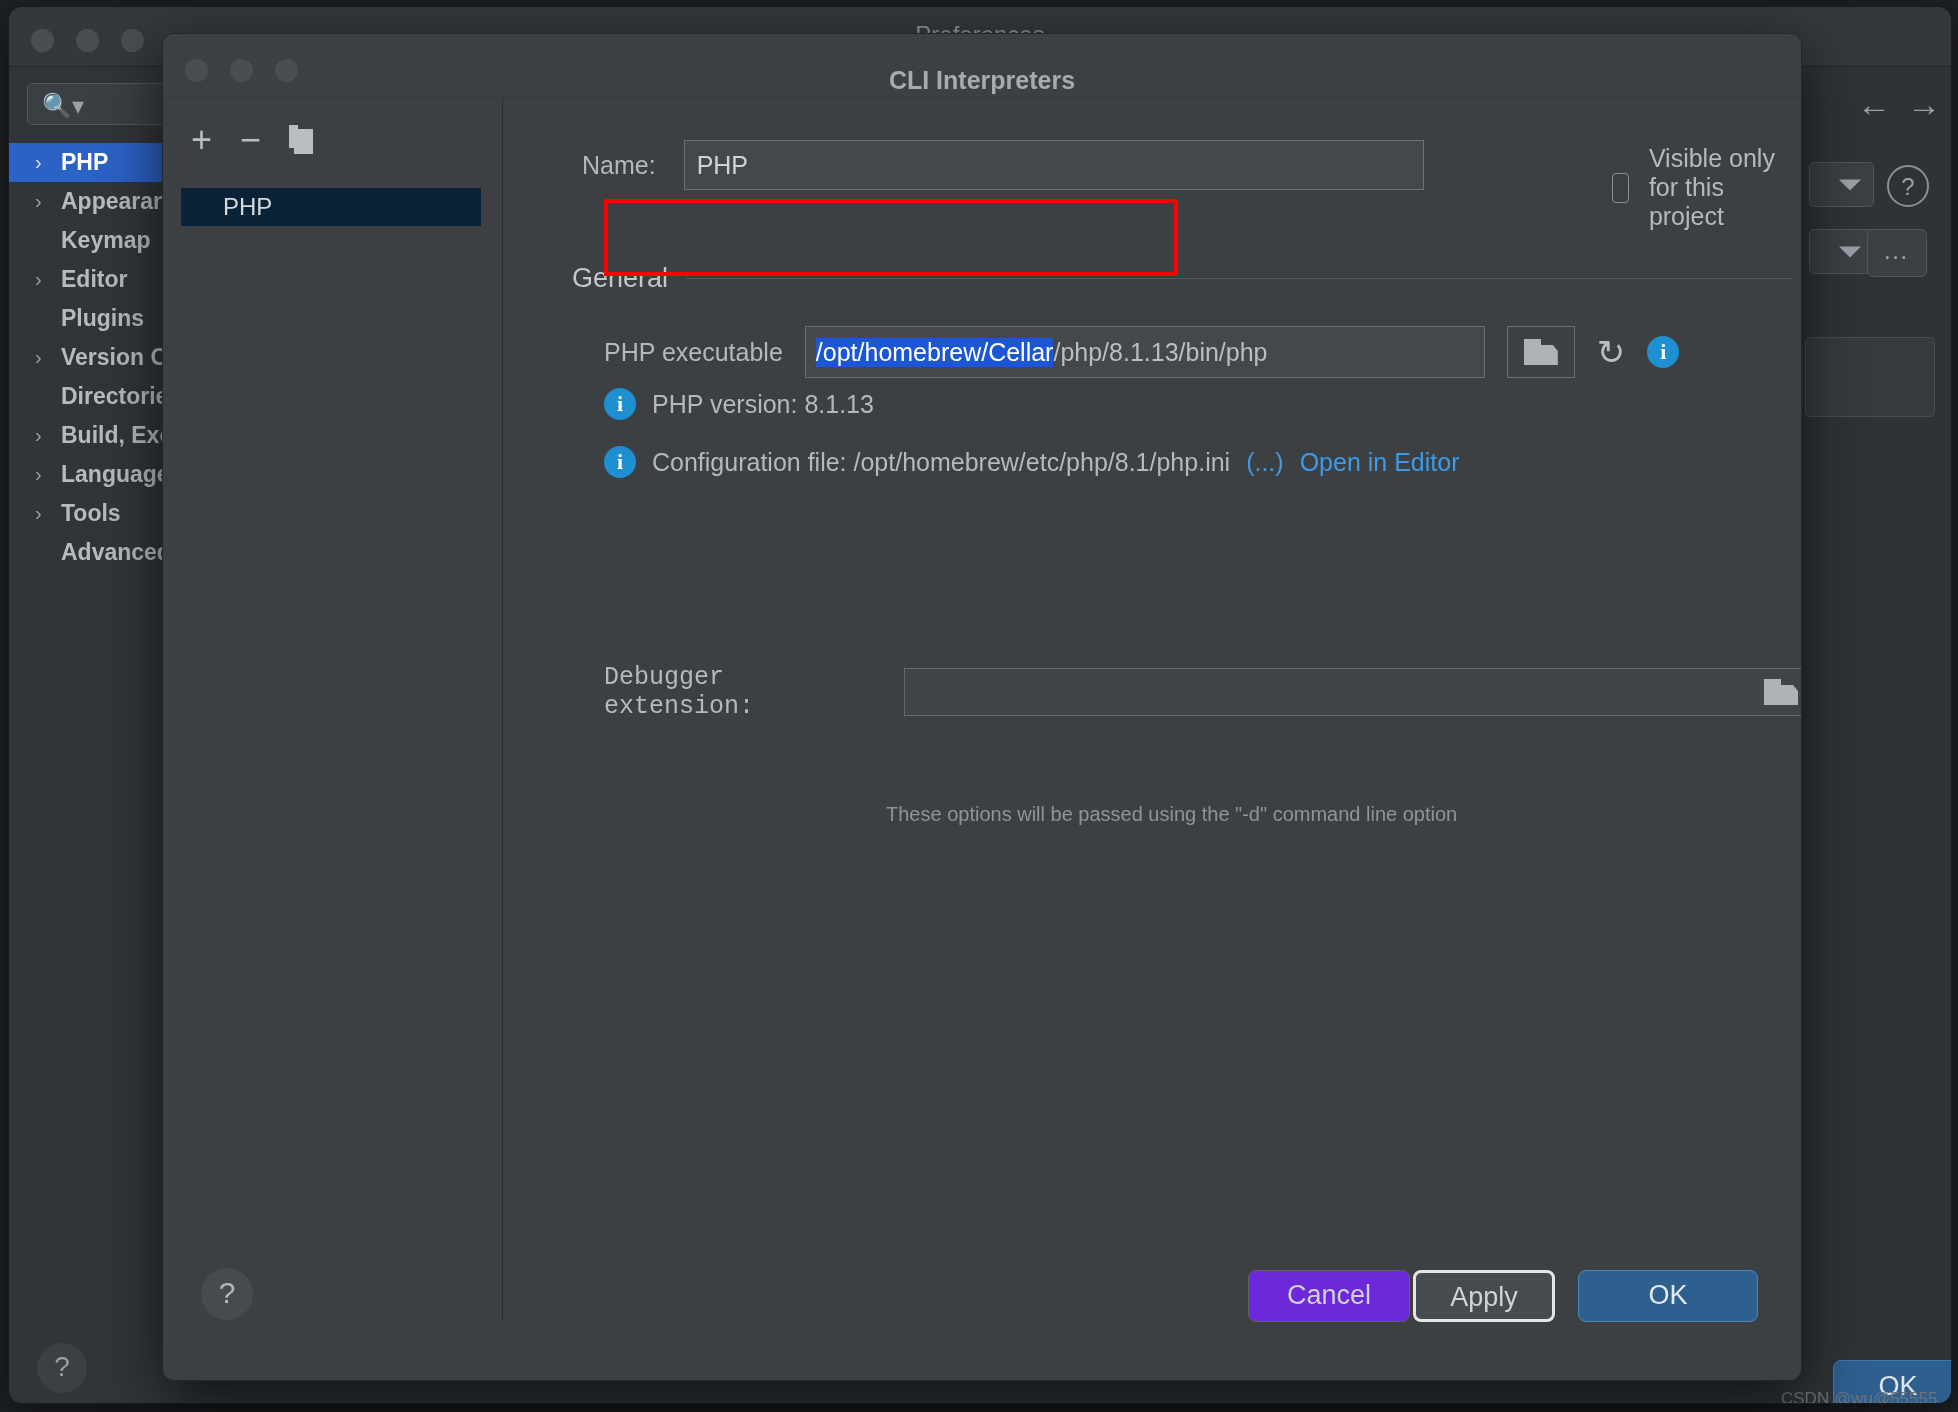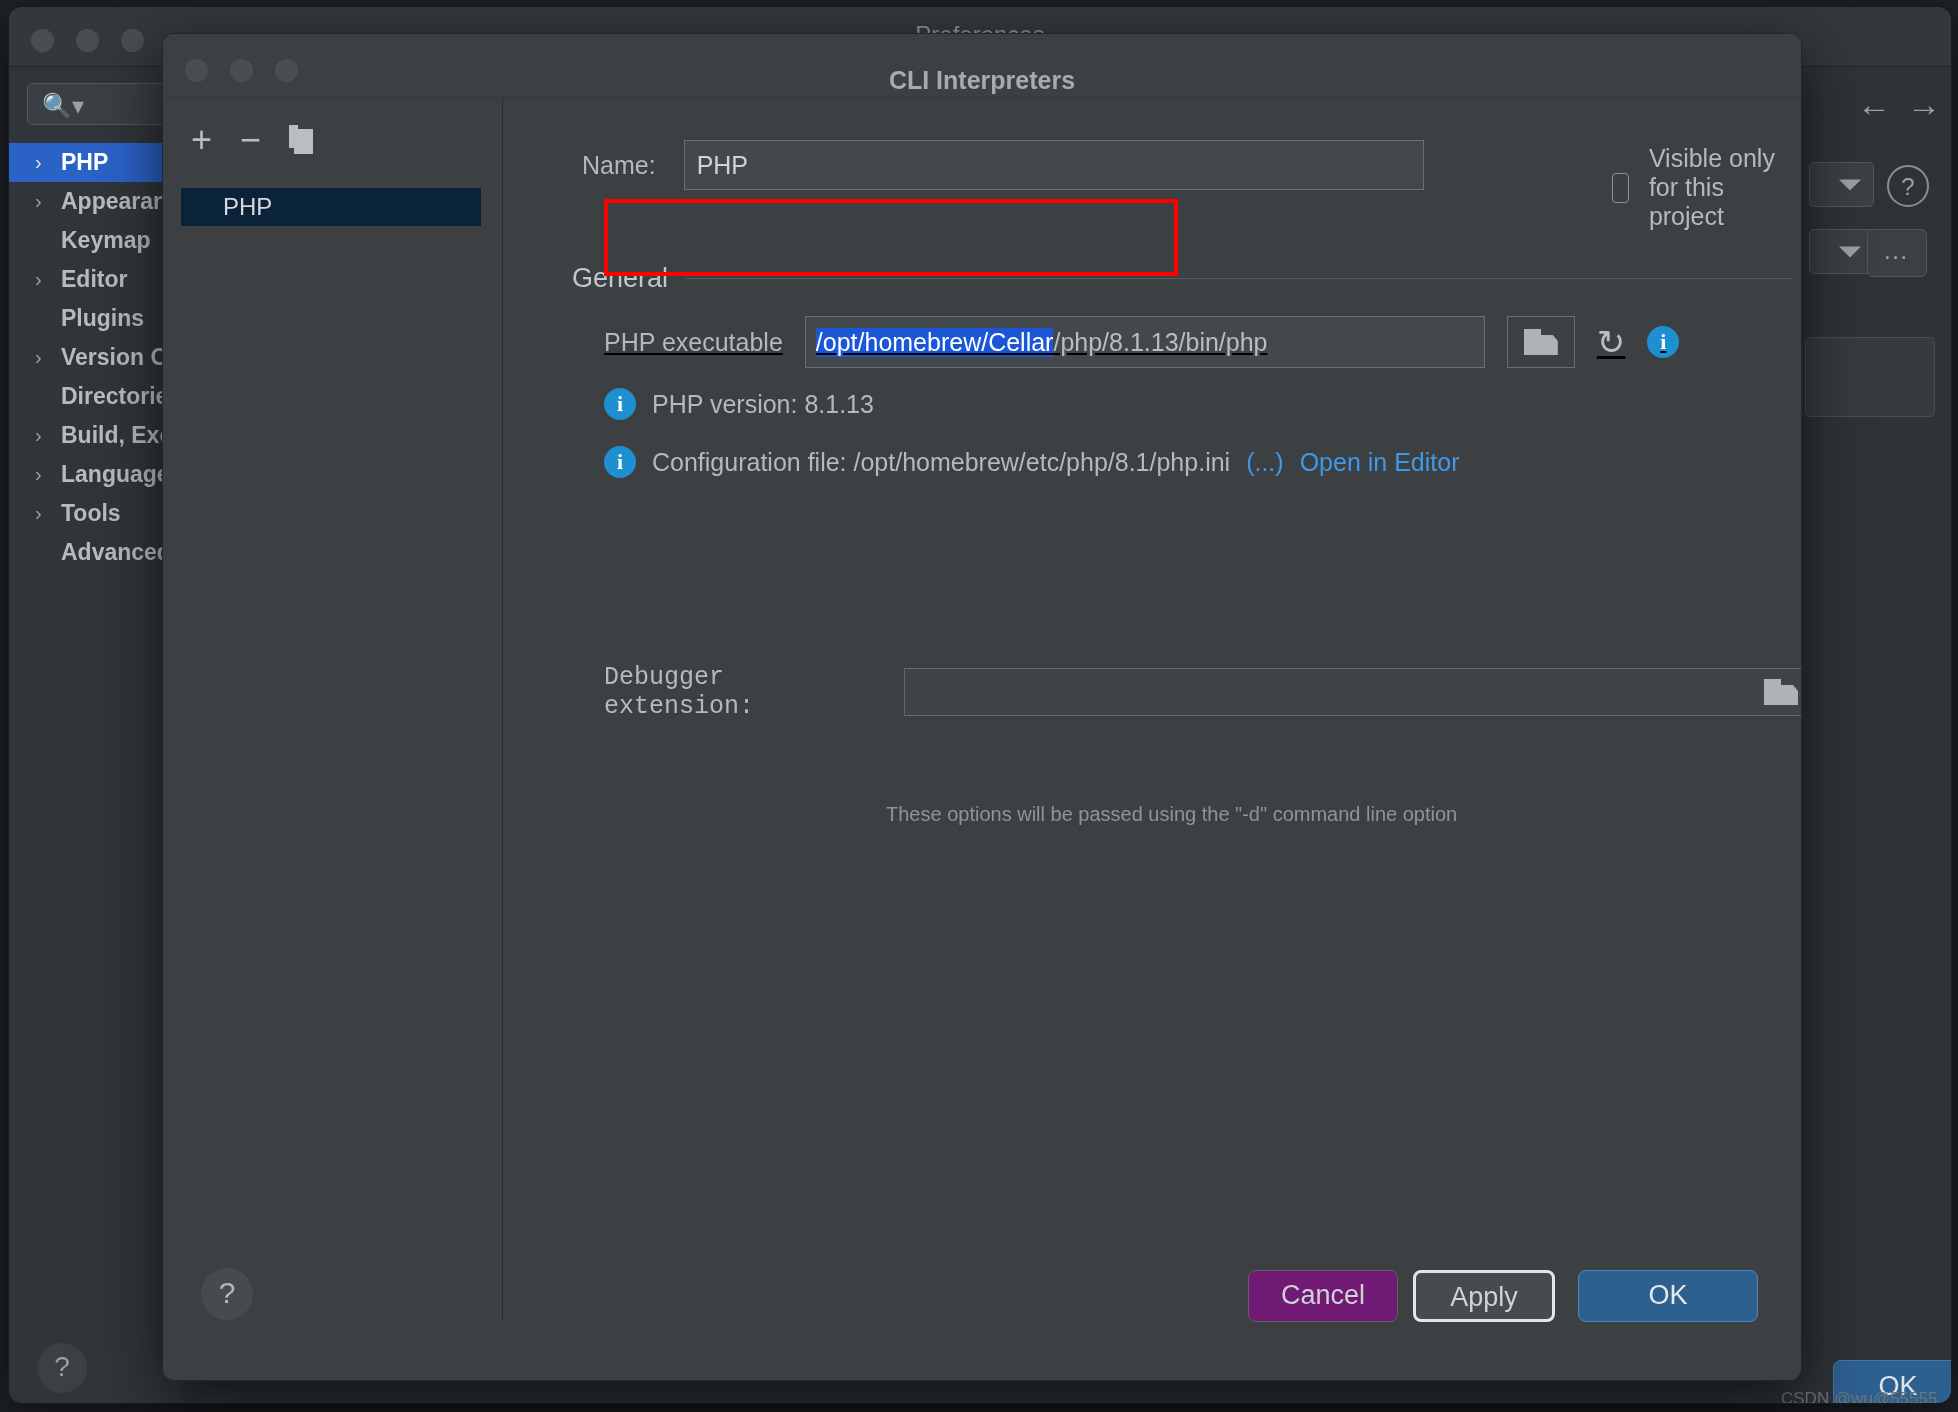--- a/index.html
+++ b/index.html
@@ -189,21 +189,21 @@
   .section-head {
     position: absolute;
     display: flex; align-items: center; gap: 18px;
     width: 1220px;
   }
   .section-head .t { color: #c3c8cc; font-size: 27px; white-space: nowrap; }
   .section-head .rule { flex: 1; height: 1px; background: #55595d; }
   .sec-general { left: 68px; top: 165px; }
   .sec-additional { left: 68px; top: 403px; }
 
-  .exe-row { position: absolute; left: 100px; top: 218px; display: flex; align-items: center; gap: 22px; text-decoration: underline; }
+  .exe-row { position: absolute; left: 100px; top: 228px; display: flex; align-items: center; gap: 22px; }
   .exe-label { color: #b4b9bd; font-size: 25px; }
   .exe-field {
     width: 680px; height: 52px; padding: 0 10px;
     display: flex; align-items: center;
     background: #43484c; border: 1px solid #6a6f73;
     font-size: 25px; white-space: nowrap;
   }
   .sel-text { background: #1a56d6; color: #ffffff; }
   .rest-text { color: #b9bec2; }
   .folder-btn {
@@ -253,21 +253,21 @@
     position: absolute; left: 38px; top: -50px;
     width: 52px; height: 52px; border-radius: 50%;
     background: #464b4f; color: #b4b9bd;
     font-size: 30px; text-align: center; line-height: 50px;
   }
   .btn {
     position: absolute; top: -48px;
     height: 52px; border-radius: 8px;
     font-size: 27px; text-align: center; line-height: 49px;
   }
-  .btn-cancel { left: 1085px; width: 150px; background: #701a75; border: 1px solid #5d6266; color: #cfd3d6; }
+  .btn-cancel { left: 1085px; width: 162px; background: #6d28d9; border: 1px solid #5d6266; color: #cfd3d6; }
   .btn-apply  { left: 1250px; width: 142px; background: #464b4f; border: 3px solid #e5e5e5; color: #cfd3d6; }
   .btn-ok     { left: 1415px; width: 180px; background: #2d5f8f; border: 1px solid #4a87bd; color: #e6e9eb; }
 
   
   .red-box {
     position: absolute;
     left: 604px; top: 199px;
     width: 574px; height: 77px;
     border: 4px solid #ff0000;
     pointer-events: none;

